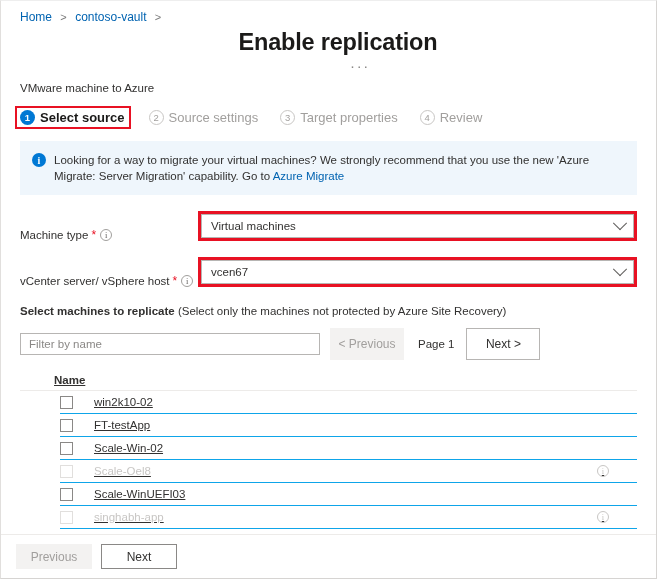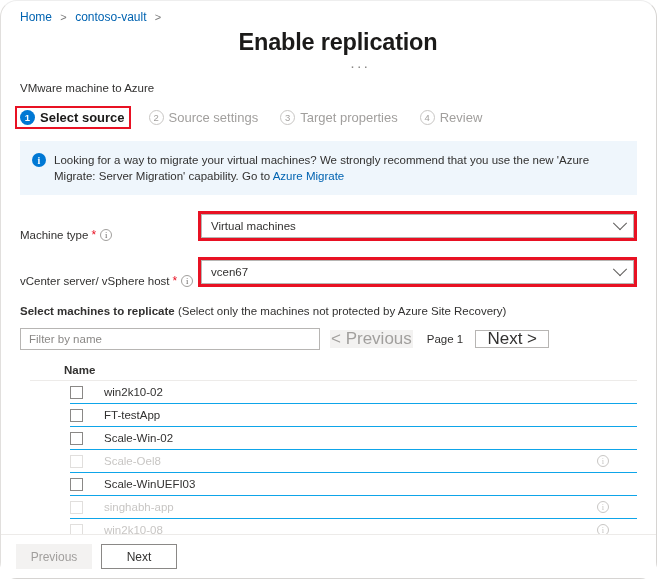--- a/index.html
+++ b/index.html
@@ -12,21 +12,21 @@
     overflow: hidden;
   }
   #blade {
     position: relative;
     width: 657px; height: 579px;
     background: #ffffff;
     border-left: 1px solid #e1dfdd;
     border-right: 1px solid #d6d4d2;
     border-top: 1px solid #eeeeee;
     border-bottom: 1px solid #d6d4d2;
-    display: flex; flex-direction: column; border-radius: 17px;
+    display: flex; flex-direction: column;
   }
   #content {
     flex: 1 1 auto;
     padding: 6px 0 0 0;
     overflow: hidden;
   }
 
   
   .breadcrumb {
     padding: 3px 0 2px 19px;
@@ -162,37 +162,37 @@
     width: 300px; height: 22px;
     border: 1px solid #b7b5b3;
     background: #fff;
     font-size: 11.5px;
     padding: 0 8px;
     color: #323130;
     font-family: "Liberation Sans", sans-serif;
   }
   .filter-input::placeholder { color: #8a8886; }
   .pg-btn {
-    height: 18px; min-width: 74px;
+    height: 32px; min-width: 74px;
     display: inline-flex; align-items: center; justify-content: center;
-    font-size: 17px;
+    font-size: 12px;
     background: #f3f2f1; color: #a19f9d;
     border: 1px solid transparent;
     margin-left: 10px;
     cursor: default;
   }
   .pg-btn.enabled {
     background: #fff; color: #323130;
     border: 1px solid #b7b5b3;
     cursor: pointer;
   }
   .pg-label { font-size: 11.5px; color: #323130; margin-left: 14px; margin-right: 2px; }
 
   
-  .table { padding: 9px 19px 0 29px; }
+  .table { padding: 9px 19px 0 19px; text-decoration: underline; }
   .th-row {
     display: flex; align-items: center;
     height: 22px;
     border-bottom: 1px solid #edebe9;
     padding-left: 0;
   }
   .cell-check { width: 34px; flex: 0 0 34px; display: flex; align-items: center; }
   .th-name { font-size: 11.5px; font-weight: 600; color: #323130; }
   .tr {
     display: flex; align-items: center;

